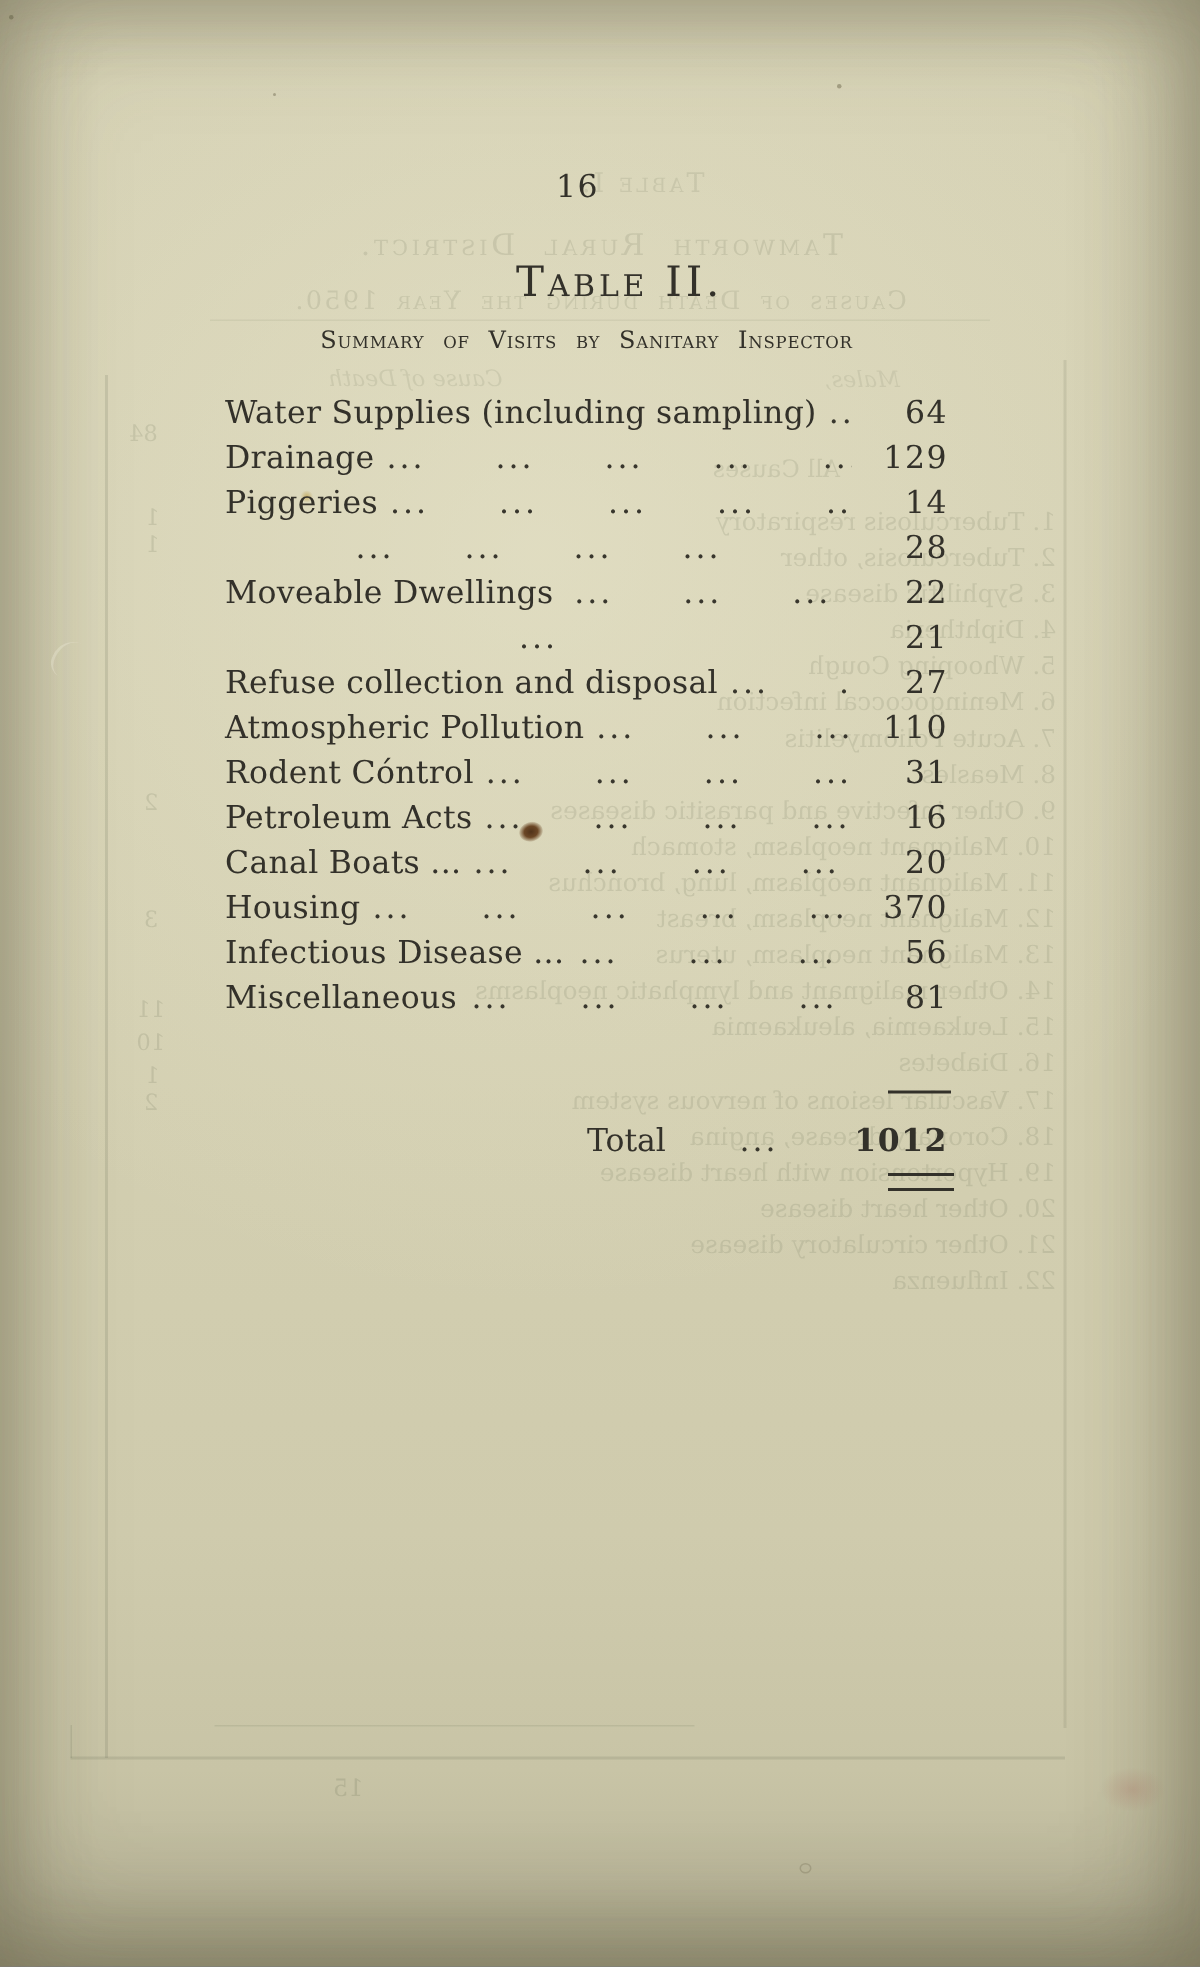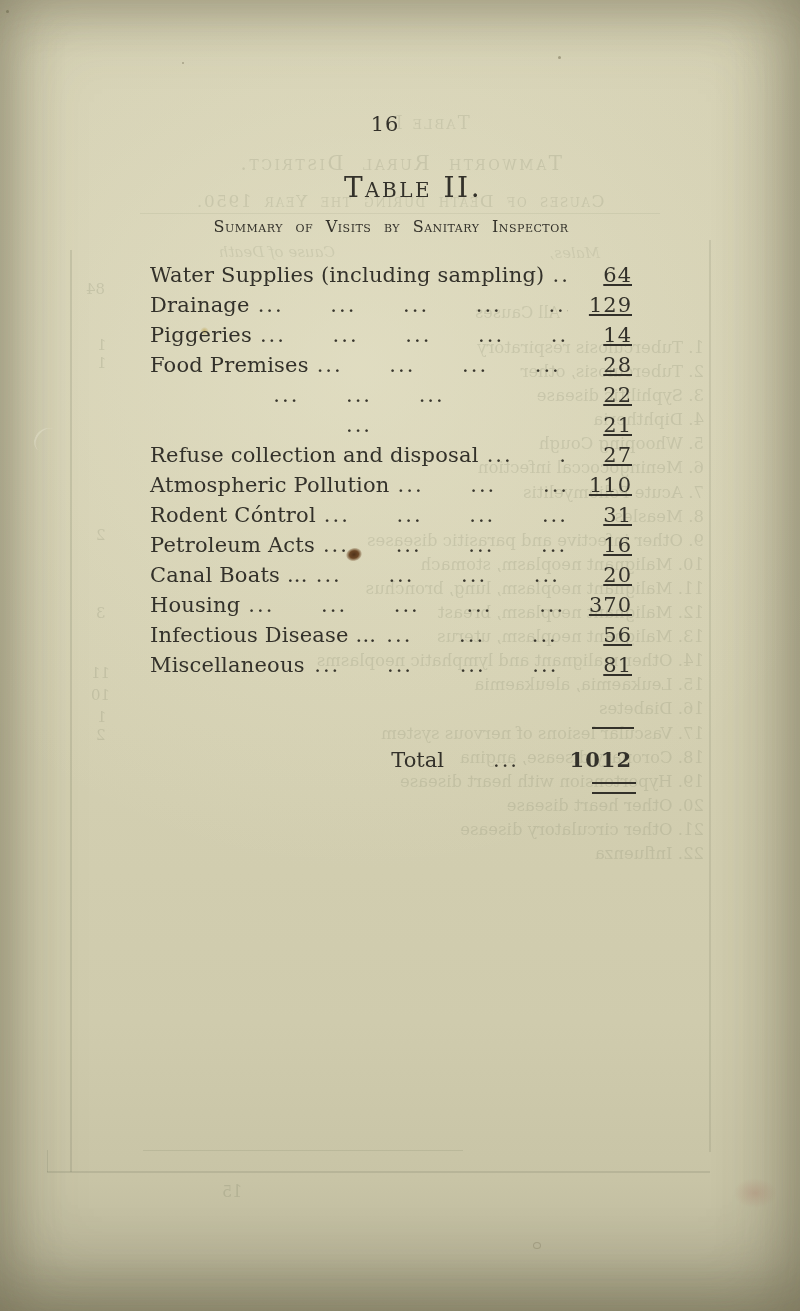--- a/index.html
+++ b/index.html
@@ -18,21 +18,21 @@
       inset 0 22px 40px rgba(95,90,65,0.10);
   }
   
   .page-number { position:absolute; top:112px; left:0; width:770px; text-align:center; font-size:21px; letter-spacing:1px; }
   .table-title { position:absolute; top:171px; left:26px; width:774px; text-align:center; font-size:28px; font-variant:small-caps; letter-spacing:2.5px; }
   .table-subtitle { position:absolute; top:217px; left:0; width:782px; text-align:center; font-size:16px; font-variant:small-caps; letter-spacing:0.5px; word-spacing:7px; }
   .visits-table { position:absolute; left:150px; top:260px; width:482px; }
   .row { display:flex; align-items:flex-start; height:30px; line-height:30px; font-size:21px; white-space:nowrap; }
   .lbl { flex:none; letter-spacing:0.2px; }
   .dots { flex:1; text-align:center; overflow:hidden; white-space:nowrap; word-spacing:38px; letter-spacing:2px; padding:0 8px; color:#38362d; }
-  .val { flex:none; width:64px; text-align:right; letter-spacing:1px;text-decoration:underline; }
+  .val { flex:none; width:64px; text-align:right; letter-spacing:1px; }
   .total-rule { position:absolute; left:592px; top:727px; width:42px; height:2px; background:#33312a; }
   .total-row { position:absolute; left:150px; top:745px; width:482px; display:flex; justify-content:flex-end; align-items:baseline; height:30px; line-height:30px; font-size:21px;gap:36px; }
   .total-dots { margin:0 13px; letter-spacing:2px; color:#38362d; }
   .total-val { width:64px; text-align:right; letter-spacing:1px;font-weight:bold; }
   .double-rule { position:absolute; left:592px; top:782px; width:44px; height:8px; border-top:2px solid #33312a; border-bottom:2px solid #33312a; }
   
   .bt { position:absolute; color:#6e745a; transform:scaleX(-1); white-space:nowrap; pointer-events:none; }
   .bt-table1 { top:112px; right:330px; font-size:18px; font-variant:small-caps; letter-spacing:2px; opacity:0.15; }
   .bt-district { top:151px; left:0; width:800px; text-align:center; font-size:20px; font-variant:small-caps; letter-spacing:2.5px; word-spacing:8px; opacity:0.17; }
   .bt-causes { top:191px; left:0; width:800px; text-align:center; font-size:17px; font-variant:small-caps; letter-spacing:1.5px; word-spacing:5px; opacity:0.16; }
@@ -146,25 +146,25 @@
         <span class="lbl">Drainage</span>
         <span class="dots">... ... ... ... ...</span>
         <span class="val">129</span>
       </div>
     <div class="row">
         <span class="lbl">Piggeries</span>
         <span class="dots">... ... ... ... ...</span>
         <span class="val">14</span>
       </div>
     <div class="row">
-        <span class="lbl">Food Premises</span>
         <span class="dots">... ... ... ...</span>
         <span class="val">28</span>
       </div>
     <div class="row">
+        <span class="lbl">Moveable Dwellings</span>
         <span class="dots">... ... ...</span>
         <span class="val">22</span>
       </div>
     <div class="row">
         <span class="dots">...</span>
         <span class="val">21</span>
       </div>
     <div class="row">
         <span class="lbl">Refuse collection and disposal</span>
         <span class="dots">... ...</span>

